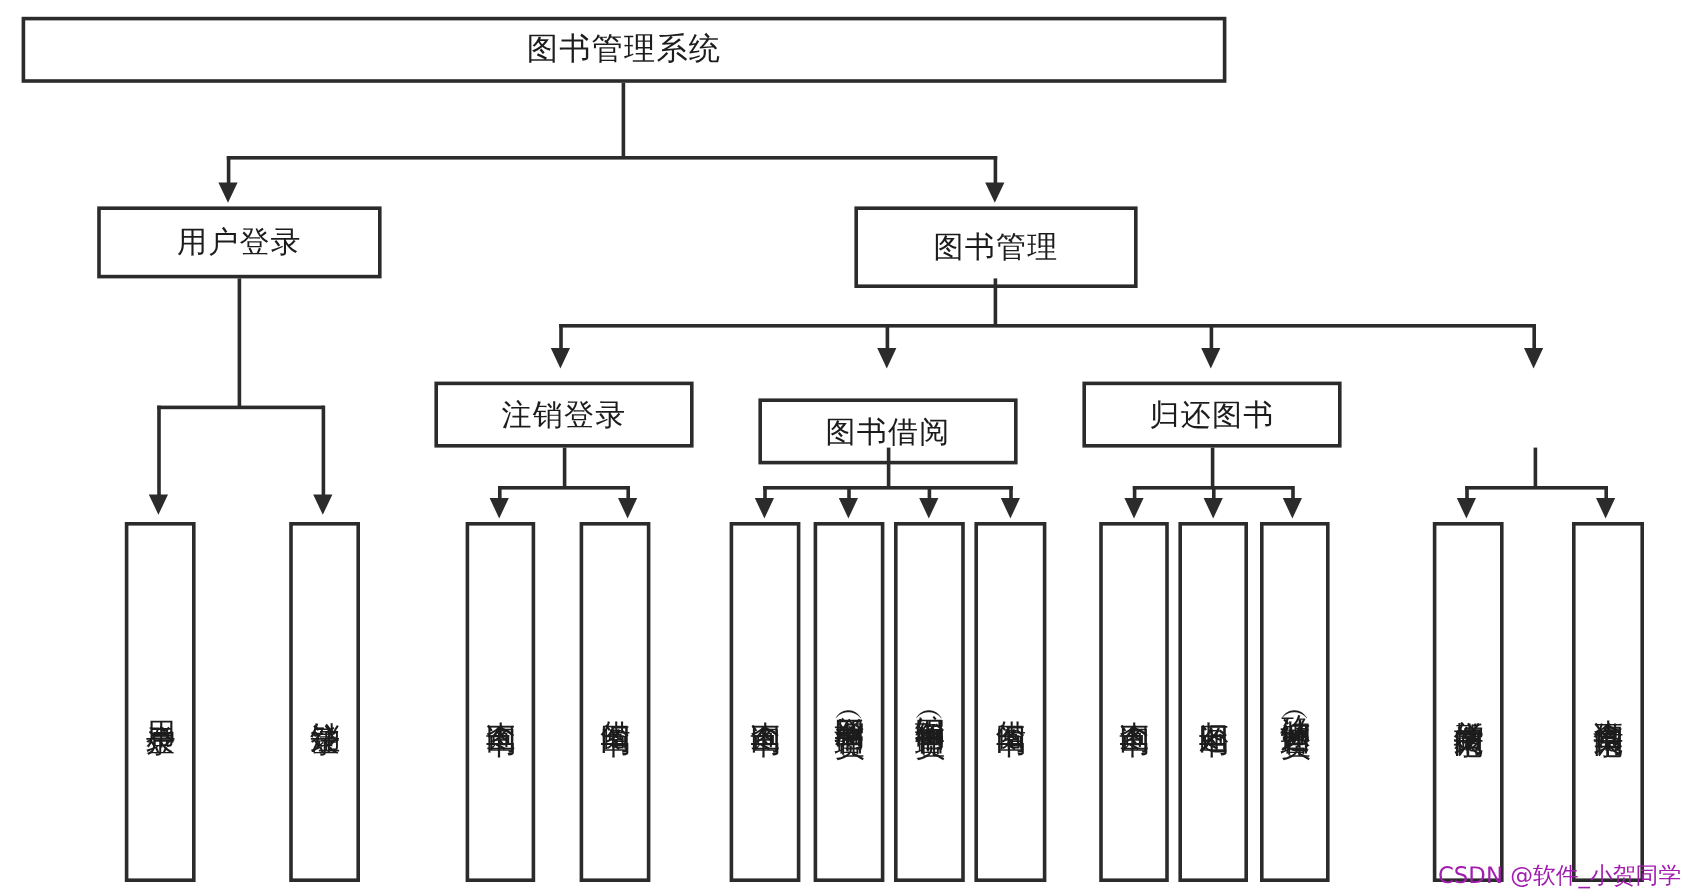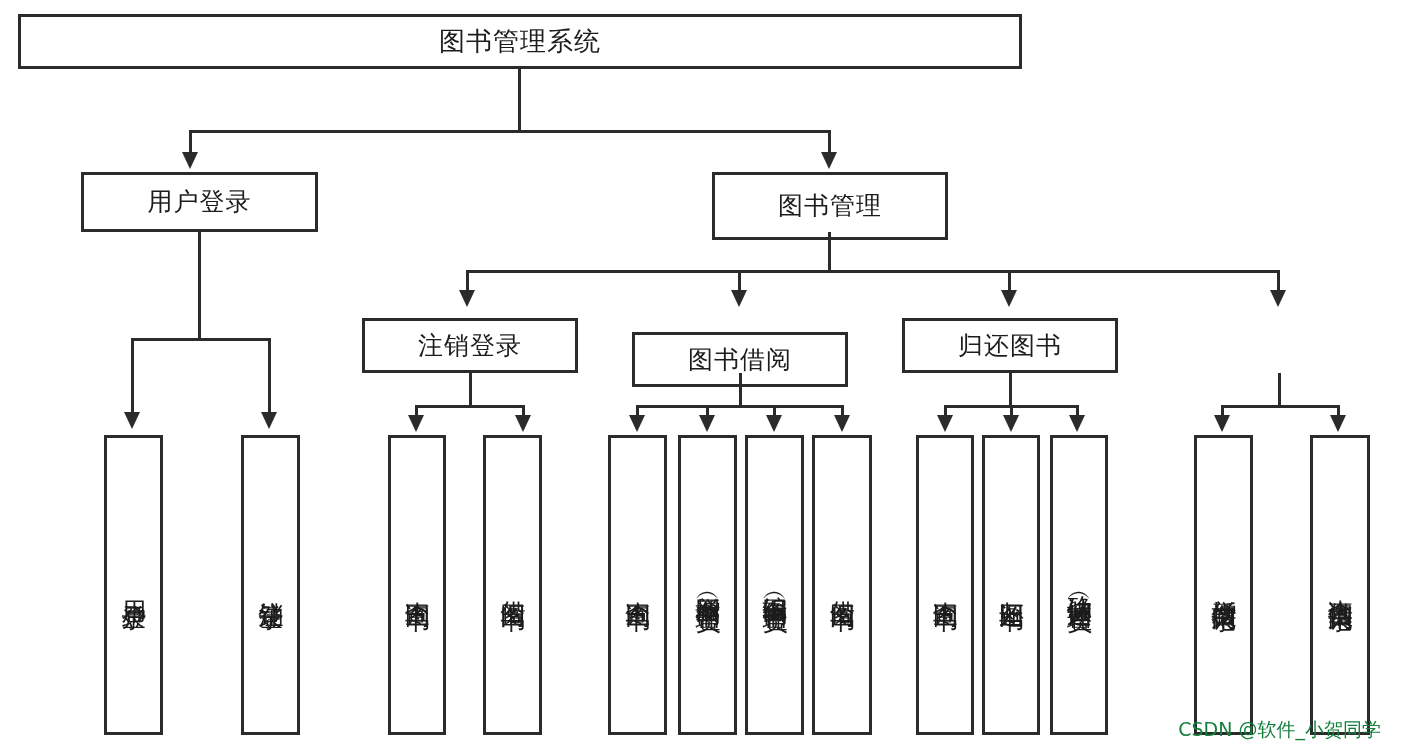--- a/index.html
+++ b/index.html
@@ -60,24 +60,24 @@
   .arrow {
     position: absolute;
     width: 0;
     height: 0;
     border-left: 8px solid transparent;
     border-right: 8px solid transparent;
     border-top: 17px solid #2b2b2b;
   }
   .watermark {
     position: absolute;
-    right: 24px;
+    right: 4px;
     bottom: 4px;
     font-size: 19px;
-    color: #15803d;
+    color: #a21caf;
     white-space: nowrap;
     font-family: "DejaVu Sans", "Liberation Sans", sans-serif;
   }
 </style>
 </head>
 <body>
 
 <div id="canvas">
 
   <div class="node horiz title" style="left:18px; top:14px; width:1004px; height:55px;text-align:right;">

